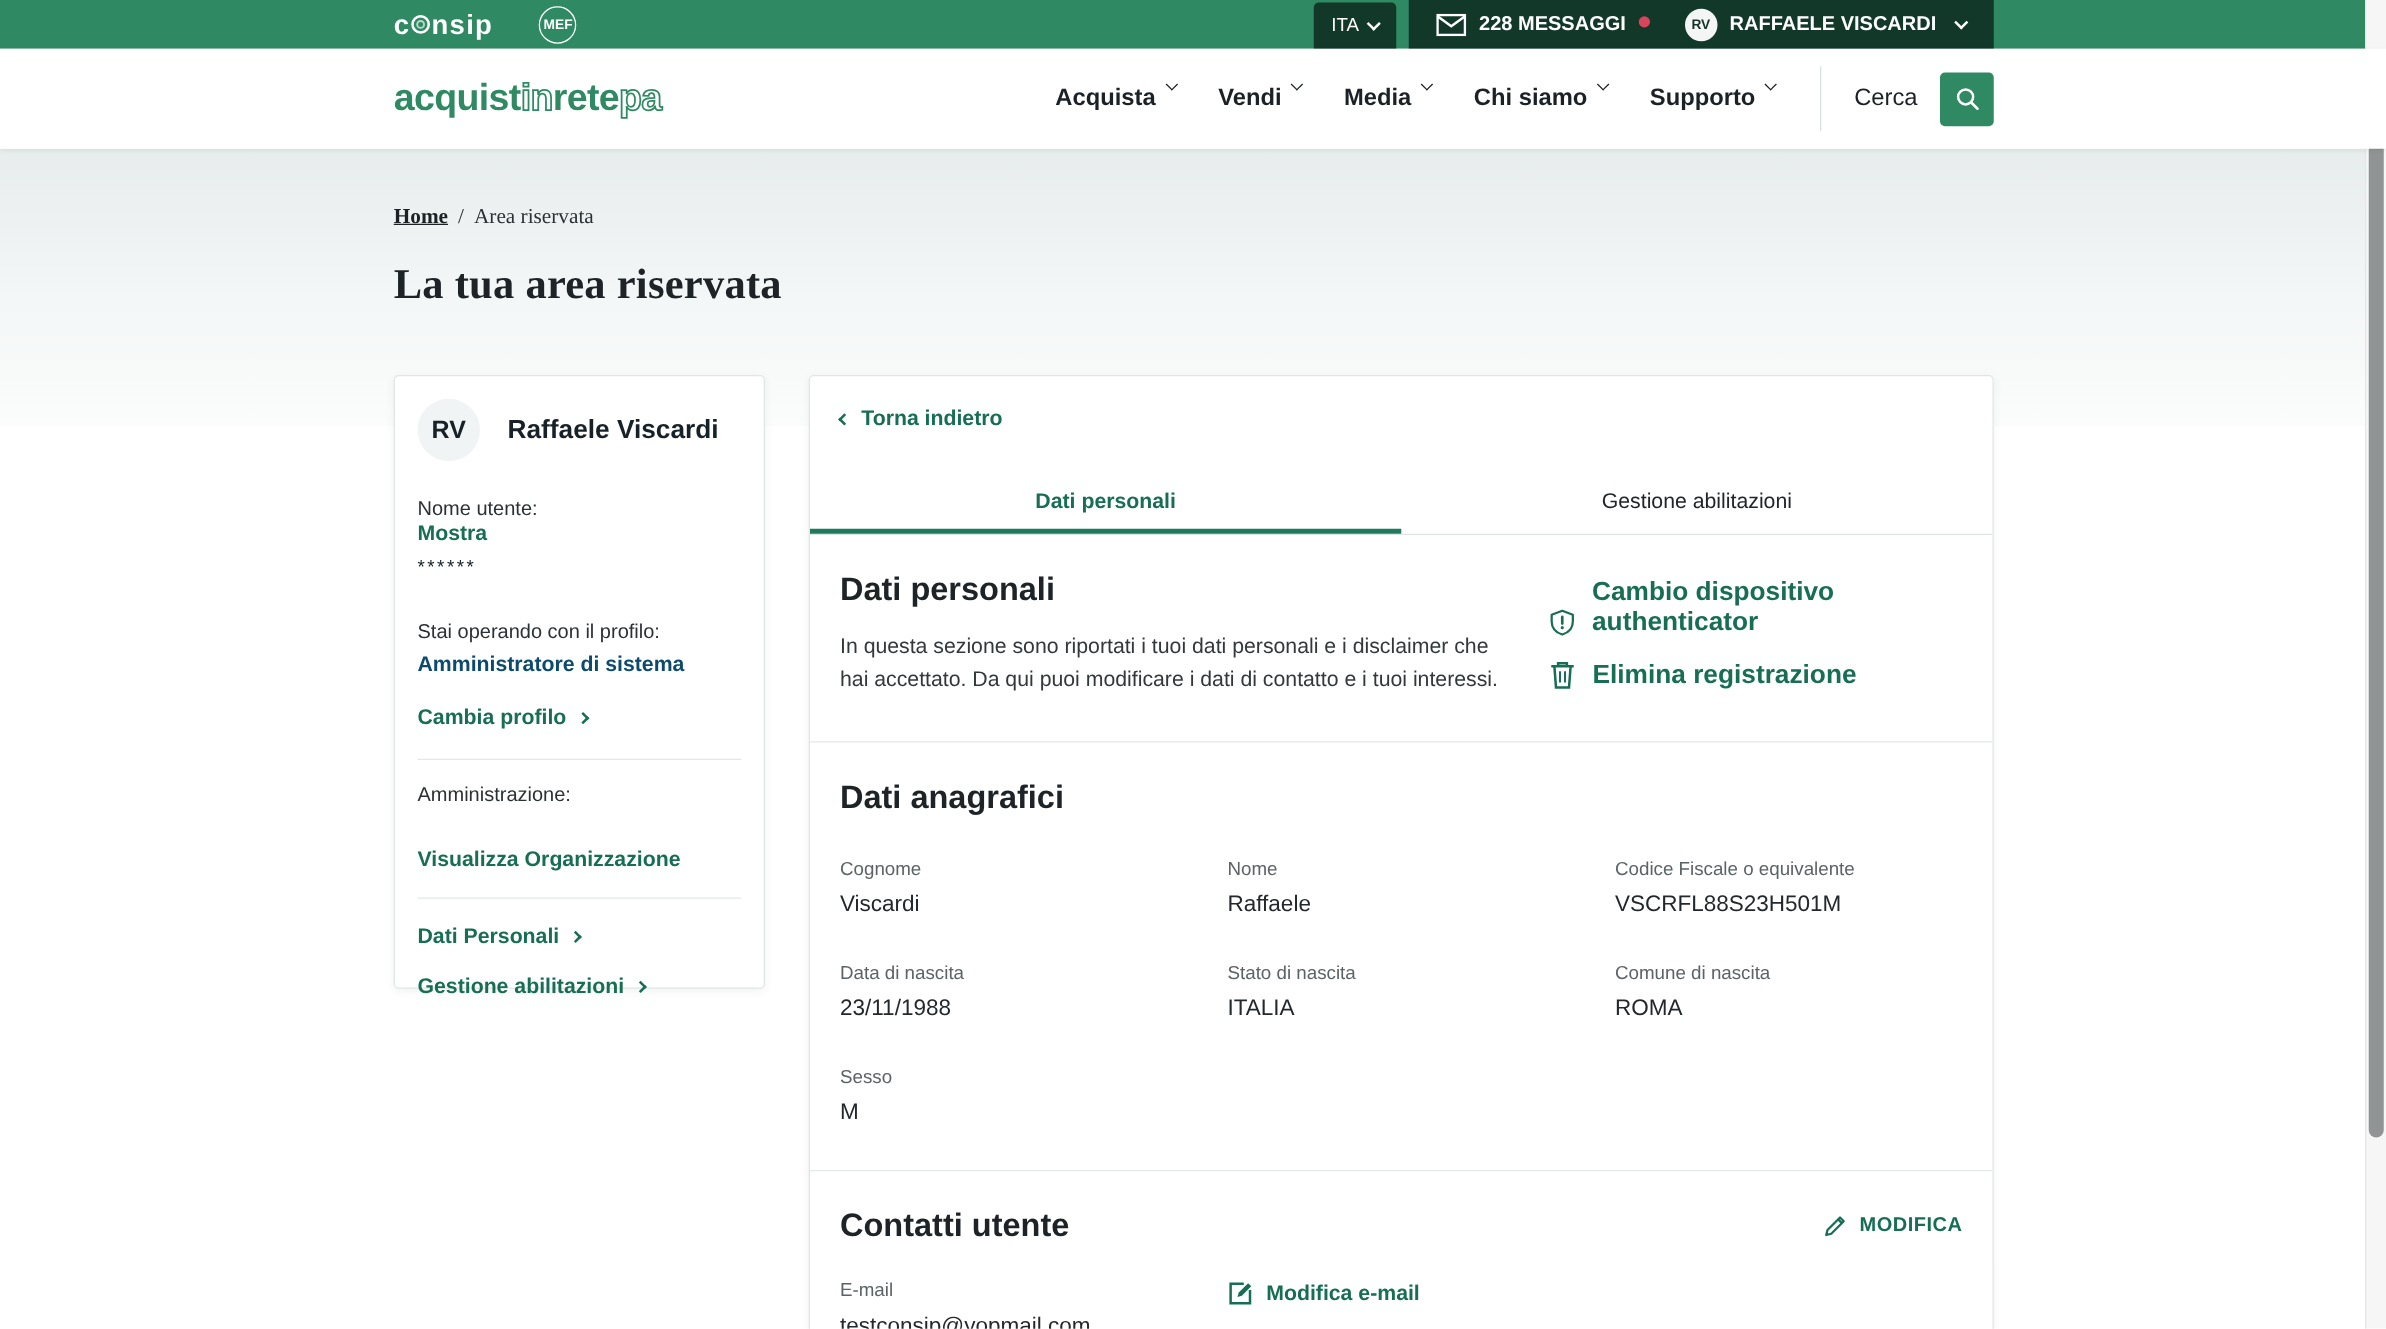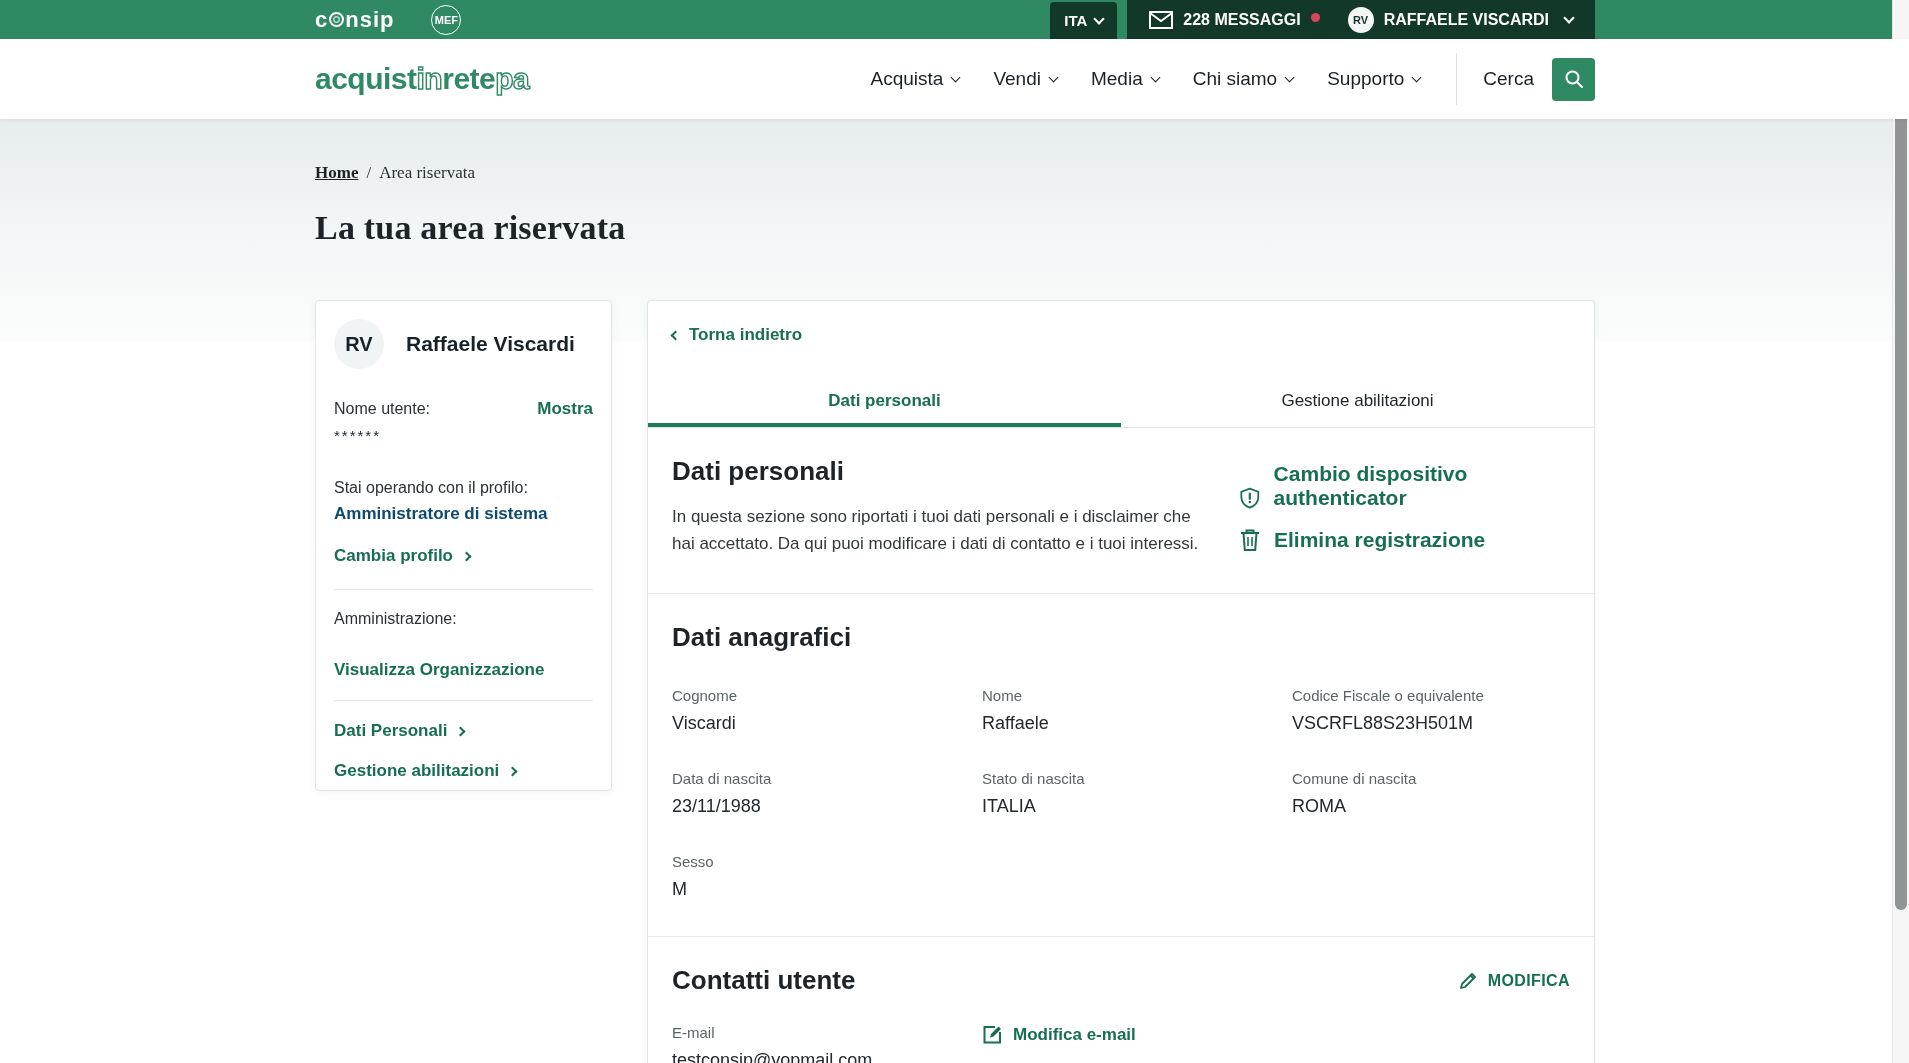--- a/index.html
+++ b/index.html
@@ -19,21 +19,21 @@
   .topbar-inner { flex:1; display:flex; align-items:stretch; justify-content:space-between; }
   .topbar-left { display:flex; align-items:center; gap:18px; }
   .consip-logo { display:flex; align-items:center; color:#fff; font-weight:bold;
     font-size:22px; letter-spacing:1px; }
   .o-ring { display:inline-block; width:15px; height:15px; border:2.5px solid #fff;
     border-radius:50%; margin:0 1px; box-shadow:inset 0 0 0 2px #2f8a63, inset 0 0 0 3.5px #ffffffaa; }
   .topbar-sep { width:1px; background:rgba(255,255,255,.55); margin:6px 0; }
   .mef-logo { width:30px; height:30px; border:1.5px solid #fff; border-radius:50%;
     color:#fff; font-size:11px; font-weight:bold; display:flex; align-items:center; justify-content:center; }
   .topbar-right { display:flex; align-items:stretch; gap:10px; }
-  .ita-btn { background:#12382a; border-radius:4px 4px 0 0; color:#fff; font-weight:bold; font-size:15px;
+  .ita-btn { background:#12382a; border-radius:4px 4px 0 0; color:#fff; font-weight:normal; font-size:15px;
     display:flex; align-items:center; gap:8px; padding:0 14px; margin-top:2px; cursor:pointer; }
   .dark-band { background:#12382a; display:flex; align-items:center; gap:12px; padding:0 22px; }
   .band-user { display:flex; align-items:center; gap:10px; margin-left:16px; cursor:pointer; }
   .messages { display:flex; align-items:center; gap:10px; color:#fff; font-size:16px; font-weight:bold;
     position:relative; cursor:pointer; }
   .red-dot { width:9px; height:9px; background:#d6455a; border-radius:50%; align-self:flex-start; margin-top:2px; }
   .avatar-sm { width:26px; height:26px; background:#f4f6f6; border-radius:50%; color:#15332a;
     font-size:11px; font-weight:bold; display:flex; align-items:center; justify-content:center; }
   .band-user-name { color:#fff; font-size:16px; font-weight:bold; }
   .chev { display:inline-block; width:8px; height:8px; border-right:2px solid currentColor;
@@ -43,21 +43,21 @@
   .chev-white { color:#fff; }
 
   
   .navbar { height:80px; background:#fff; display:flex; align-items:center;
     padding-left:315px; padding-right:314px; position:relative; z-index:3;
     box-shadow:0 1px 4px rgba(0,0,0,.08); }
   .navbar-inner { flex:1; display:flex; align-items:center; justify-content:space-between; }
   .brand { font-size:30px; font-weight:800; letter-spacing:-0.5px; color:#2f8a63; cursor:pointer; }
   .brand .outline { color:#ffffff; -webkit-text-stroke:1.4px #2f8a63; }
   .nav-right { display:flex; align-items:center; }
-  .nav-item { display:flex; align-items:center; gap:9px; font-size:19px; font-weight:400;
+  .nav-item { display:flex; gap:9px; font-size:19px; font-weight:700;
     color:#1b2125; margin-left:34px; cursor:pointer; }
   .nav-item .chev { width:7px; height:7px; border-width:1.5px; color:#1b2125; }
   .nav-divider { width:1px; height:52px; background:#d9dfdf; margin:0 26px 0 36px; }
   .cerca-label { font-size:19px; color:#1b2125; margin-right:18px; cursor:pointer; }
   .search-btn { width:43px; height:43px; background:#2f8a63; border:none; border-radius:4px;
     display:flex; align-items:center; justify-content:center; cursor:pointer; }
 
   
   .hero { height:222px; background:linear-gradient(to bottom,#e7eced 0%,#f4f7f7 55%,#fbfcfc 100%);
     padding:44px 314px 0 315px;font-family:Liberation Serif, serif; }
@@ -69,21 +69,21 @@
   .content { display:flex; gap:35px; padding:0 314px 0 315px; margin-top:-41px; position:relative; z-index:2; }
   .card { background:#fff; border:1px solid #e0e6e6; border-radius:4px;
     box-shadow:0 2px 8px rgba(0,0,0,.05); }
 
   
   .profile-card { width:297px; height:491px; padding:18px; flex:none; }
   .profile-head { display:flex; align-items:center; gap:22px; }
   .avatar-lg { width:50px; height:50px; background:#f1f4f4; border-radius:50%; color:#172228;
     font-size:20px; font-weight:bold; display:flex; align-items:center; justify-content:center; flex:none; }
   .profile-name { font-size:21px; font-weight:bold; color:#172228; }
-  .user-row { display:flex; justify-content:space-between; align-items:baseline; margin-top:30px; }
+  .user-row { display:flex; justify-content:space-between; align-items:baseline; margin-top:30px;flex-direction:column; }
   .label-plain { font-size:16px; color:#2b3135; }
   .link-green { color:#176e54; font-weight:bold; font-size:17px; cursor:pointer;
     display:flex; align-items:center; gap:10px; }
   .link-green .chev { width:7px; height:7px; border-width:2px; color:#176e54; }
   .masked { font-size:15px; color:#172228; letter-spacing:2px; margin-top:8px; }
   .profile-sec { margin-top:32px; font-size:16px; color:#2b3135; line-height:1.55; }
   .profile-sec .bold { font-weight:bold; color:#0c4a6e; font-size:17px; }
   .mt16 { margin-top:16px; } .mt20 { margin-top:20px; } .mt32 { margin-top:32px; }
   .hr { border-top:1px solid #e2e7e7; margin:20px 0; }
 

